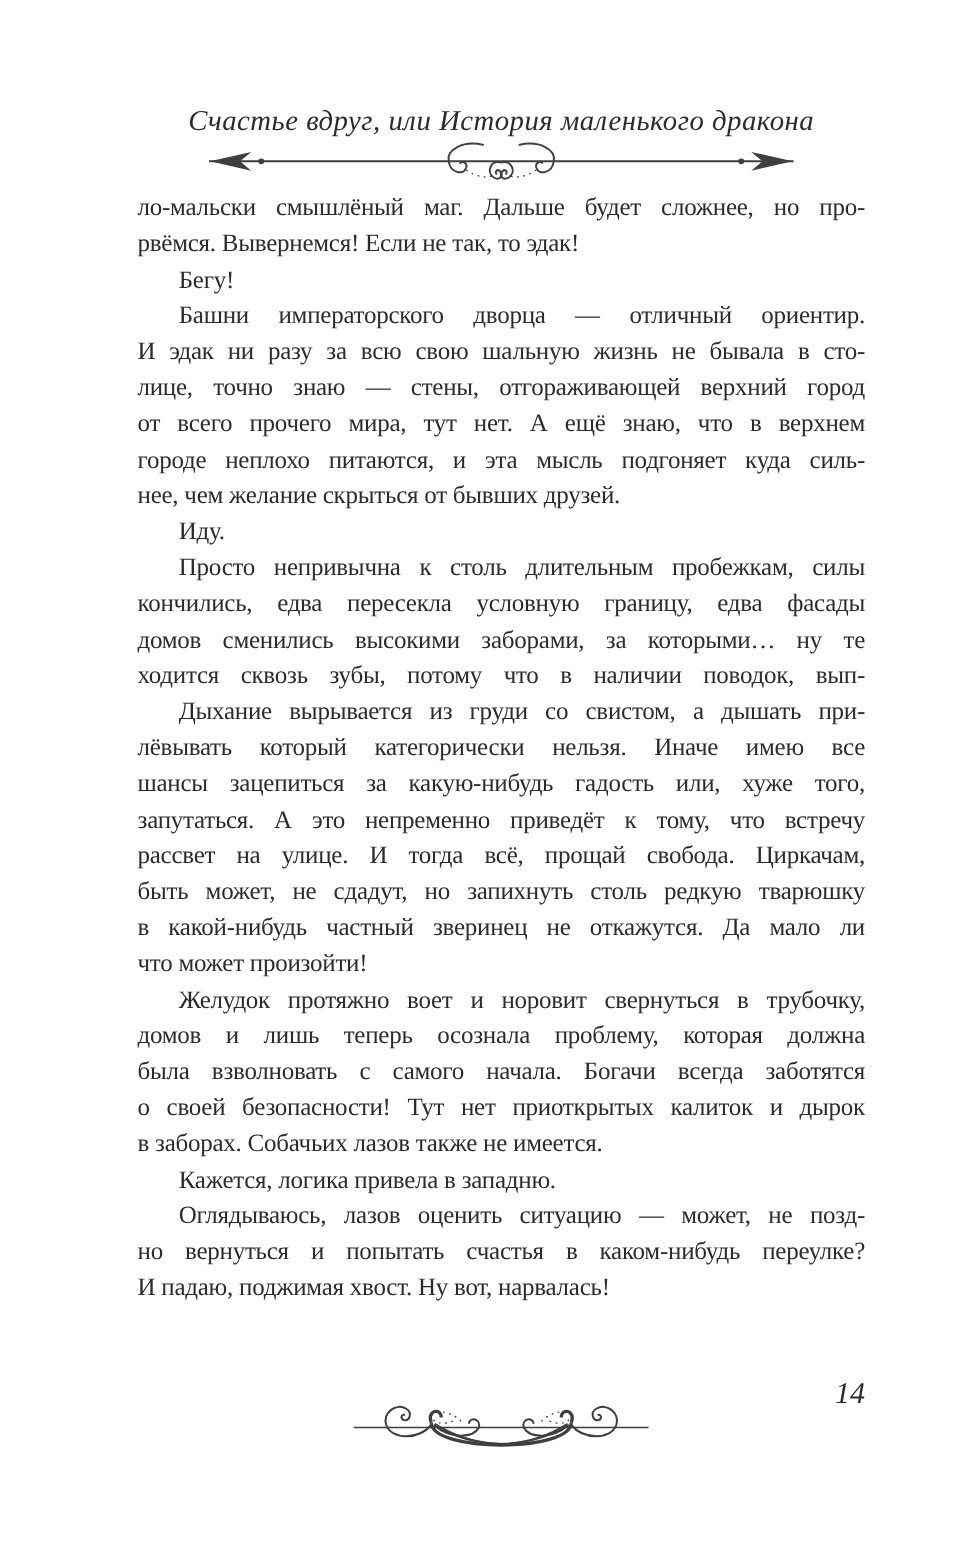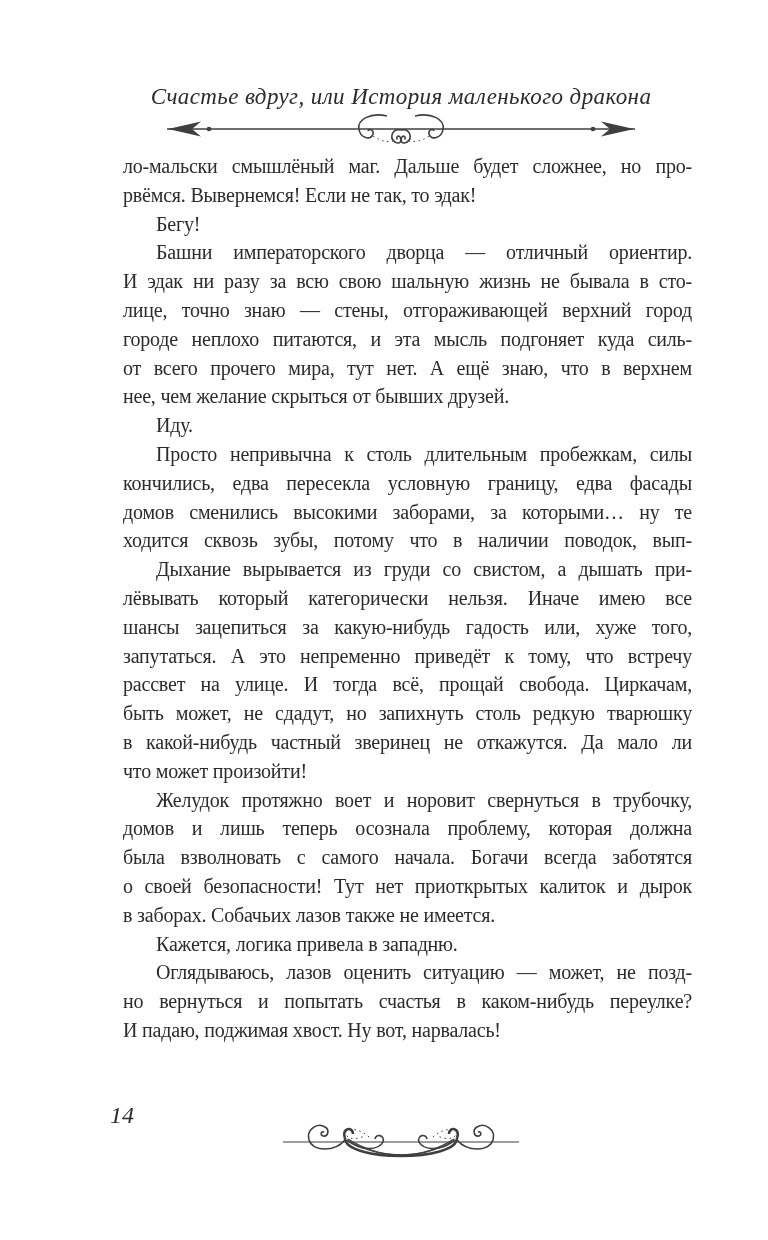--- a/index.html
+++ b/index.html
@@ -31,27 +31,26 @@
     position:absolute;top:152px;left:110px;width:582px;
     color:var(--ink);
     font-size:20px;
     letter-spacing:-0.2px;
   }
   .line{
     line-height:28.8px;
     height:28.8px;
     text-align:justify;
     text-align-last:justify;
-    margin-left:13px;
   }
   .line.last{text-align-last:left;}
   .line.indent{text-indent:33px;}
   .page-number{
     position:absolute;top:1102px;left:110px;width:582px;
-    text-align:left;
+    text-align:right;
     font-style:italic;
     font-size:24px;
     color:var(--ink);
   }
   .footer-ornament{position:absolute;top:1118px;left:283px;width:236px;height:52px;}
   svg .thin{stroke:var(--ornament);stroke-width:1.2;fill:none;}
   svg .mid{stroke:var(--ornament);stroke-width:1.6;fill:none;}
   svg .thick{stroke:var(--ornament);stroke-width:2.6;fill:none;}
   svg .dotted{stroke:var(--ornament);stroke-width:1;fill:none;stroke-dasharray:1.5 3.5;}
   svg .solid{fill:var(--ornament);stroke:none;}
@@ -84,22 +83,22 @@
     <path class="mid" d="M234,18 C243,16 246,26 240,30 C235,33 232,28 235,25 C237,23 239,25 238,27"></path>
   </svg>
 
   <div class="text-block">
       <div class="line">ло-мальски смышлёный маг. Дальше будет сложнее, но про-</div>
       <div class="line last">рвёмся. Вывернемся! Если не так, то эдак!</div>
       <div class="line last indent">Бегу!</div>
       <div class="line indent">Башни императорского дворца — отличный ориентир.</div>
       <div class="line">И эдак ни разу за всю свою шальную жизнь не бывала в сто-</div>
       <div class="line">лице, точно знаю — стены, отгораживающей верхний город</div>
+      <div class="line">от всего прочего мира, тут нет. А ещё знаю, что в верхнем</div>
       <div class="line">городе неплохо питаются, и эта мысль подгоняет куда силь-</div>
-      <div class="line">от всего прочего мира, тут нет. А ещё знаю, что в верхнем</div>
       <div class="line last">нее, чем желание скрыться от бывших друзей.</div>
       <div class="line last indent">Иду.</div>
       <div class="line indent">Просто непривычна к столь длительным пробежкам, силы</div>
       <div class="line">кончились, едва пересекла условную границу, едва фасады</div>
       <div class="line">домов сменились высокими заборами, за которыми… ну те</div>
       <div class="line">ходится сквозь зубы, потому что в наличии поводок, вып-</div>
       <div class="line indent">Дыхание вырывается из груди со свистом, а дышать при-</div>
       <div class="line">лёвывать который категорически нельзя. Иначе имею все</div>
       <div class="line">шансы зацепиться за какую-нибудь гадость или, хуже того,</div>
       <div class="line">запутаться. А это непременно приведёт к тому, что встречу</div>

